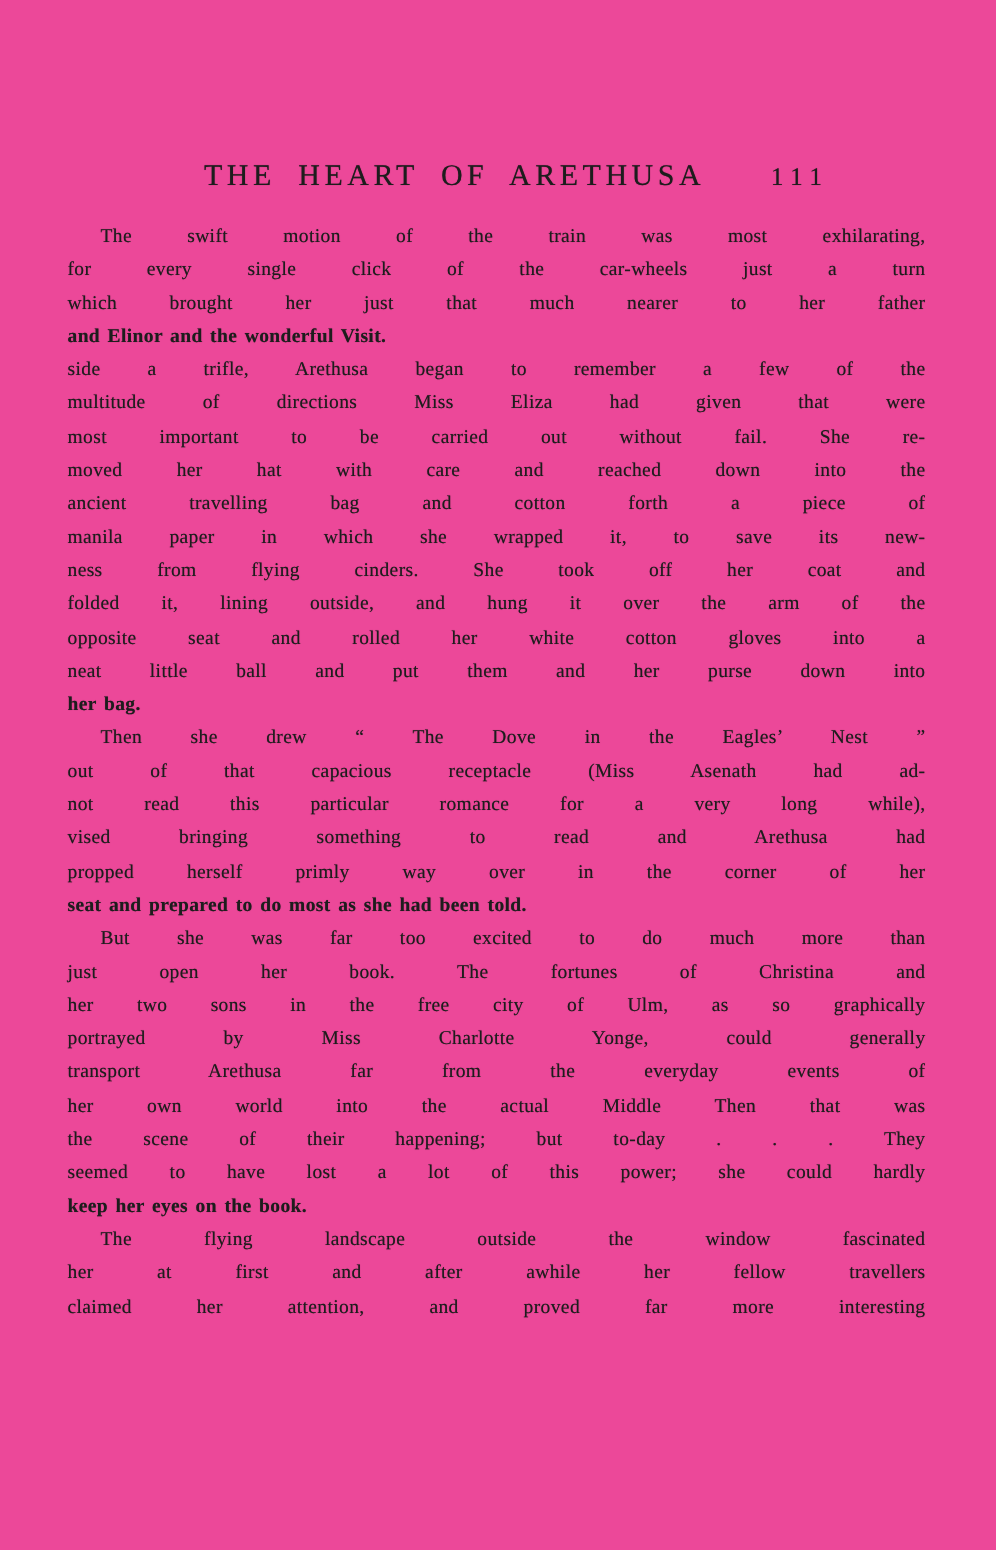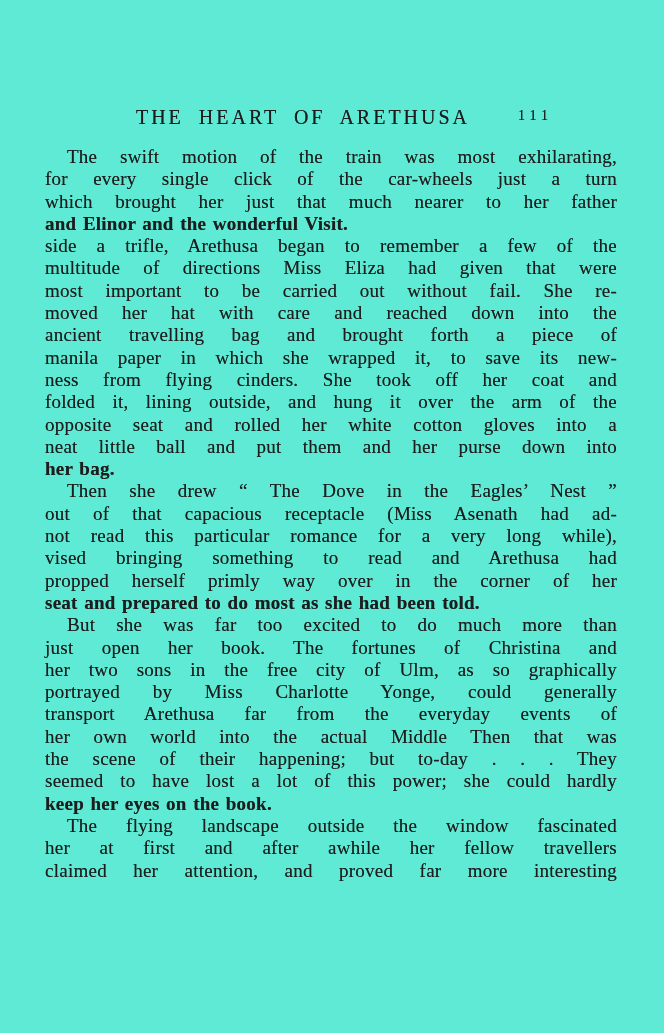--- a/index.html
+++ b/index.html
@@ -4,21 +4,21 @@
 <style>
   html, body {
     margin: 0;
     padding: 0;
     background: #ffffff;
   }
   .book-page {
     position: relative;
     width: 664px;
     height: 1033px;
-    background: #5eead4;
+    background: #ec4899;
     overflow: hidden;
     font-family: "Liberation Serif", "DejaVu Serif", serif;
     color: #1d1d1d;
   }
   .running-head {
     position: absolute;
     top: 106px;
     left: 45px;
     width: 572px;
     height: 26px;
@@ -32,37 +32,37 @@
     letter-spacing: 3px;
     word-spacing: 7px;
     white-space: nowrap;
     font-weight: normal;
     text-shadow: 0 0 0.5px rgba(20,20,20,0.65);
   }
   .page-number {
     position: absolute;
     right: 64px;
     top: 2px;
-    font-size: 14px;
+    font-size: 17px;
     letter-spacing: 5px;
     font-variant: small-caps;
     text-shadow: 0 0 0.5px rgba(20,20,20,0.65);
   }
   .text-body {
     position: absolute;
     top: 146px;
     left: 45px;
     width: 572px;
   }
   .paragraph {
     margin: 0;
     padding: 0;
   }
   .text-line {
-    font-size: 19px;
+    font-size: 13px;
     line-height: 22.3px;
     letter-spacing: 0.25px;
     word-spacing: 1.5px;
     text-align: justify;
     text-align-last: justify;
     white-space: normal;
     text-shadow: 0 0 0.5px rgba(25,25,25,0.6);
   }
   .text-line.first {
     padding-left: 22px;
@@ -85,21 +85,21 @@
         <div class="text-line first">The swift motion of the train was most exhilarating,</div>
         <div class="text-line">for every single click of the car-wheels just a turn</div>
         <div class="text-line">which brought her just that much nearer to her father</div>
         <div class="text-line last-left">and Elinor and the wonderful Visit.</div>
       </div>
       <div class="paragraph">
         <div class="text-line">side a trifle, Arethusa began to remember a few of the</div>
         <div class="text-line">multitude of directions Miss Eliza had given that were</div>
         <div class="text-line">most important to be carried out without fail.  She re-</div>
         <div class="text-line">moved her hat with care and reached down into the</div>
-        <div class="text-line">ancient travelling bag and brought forth a piece of</div>
+        <div class="text-line">ancient travelling bag and cotton forth a piece of</div>
         <div class="text-line">manila paper in which she wrapped it, to save its new-</div>
         <div class="text-line">ness from flying cinders.  She took off her coat and</div>
         <div class="text-line">folded it, lining outside, and hung it over the arm of the</div>
         <div class="text-line">opposite seat and rolled her white cotton gloves into a</div>
         <div class="text-line">neat little ball and put them and her purse down into</div>
         <div class="text-line last-left">her bag.</div>
       </div>
       <div class="paragraph">
         <div class="text-line first">Then she drew “ The Dove in the Eagles’ Nest ”</div>
         <div class="text-line">out of that capacious receptacle (Miss Asenath had ad-</div>

